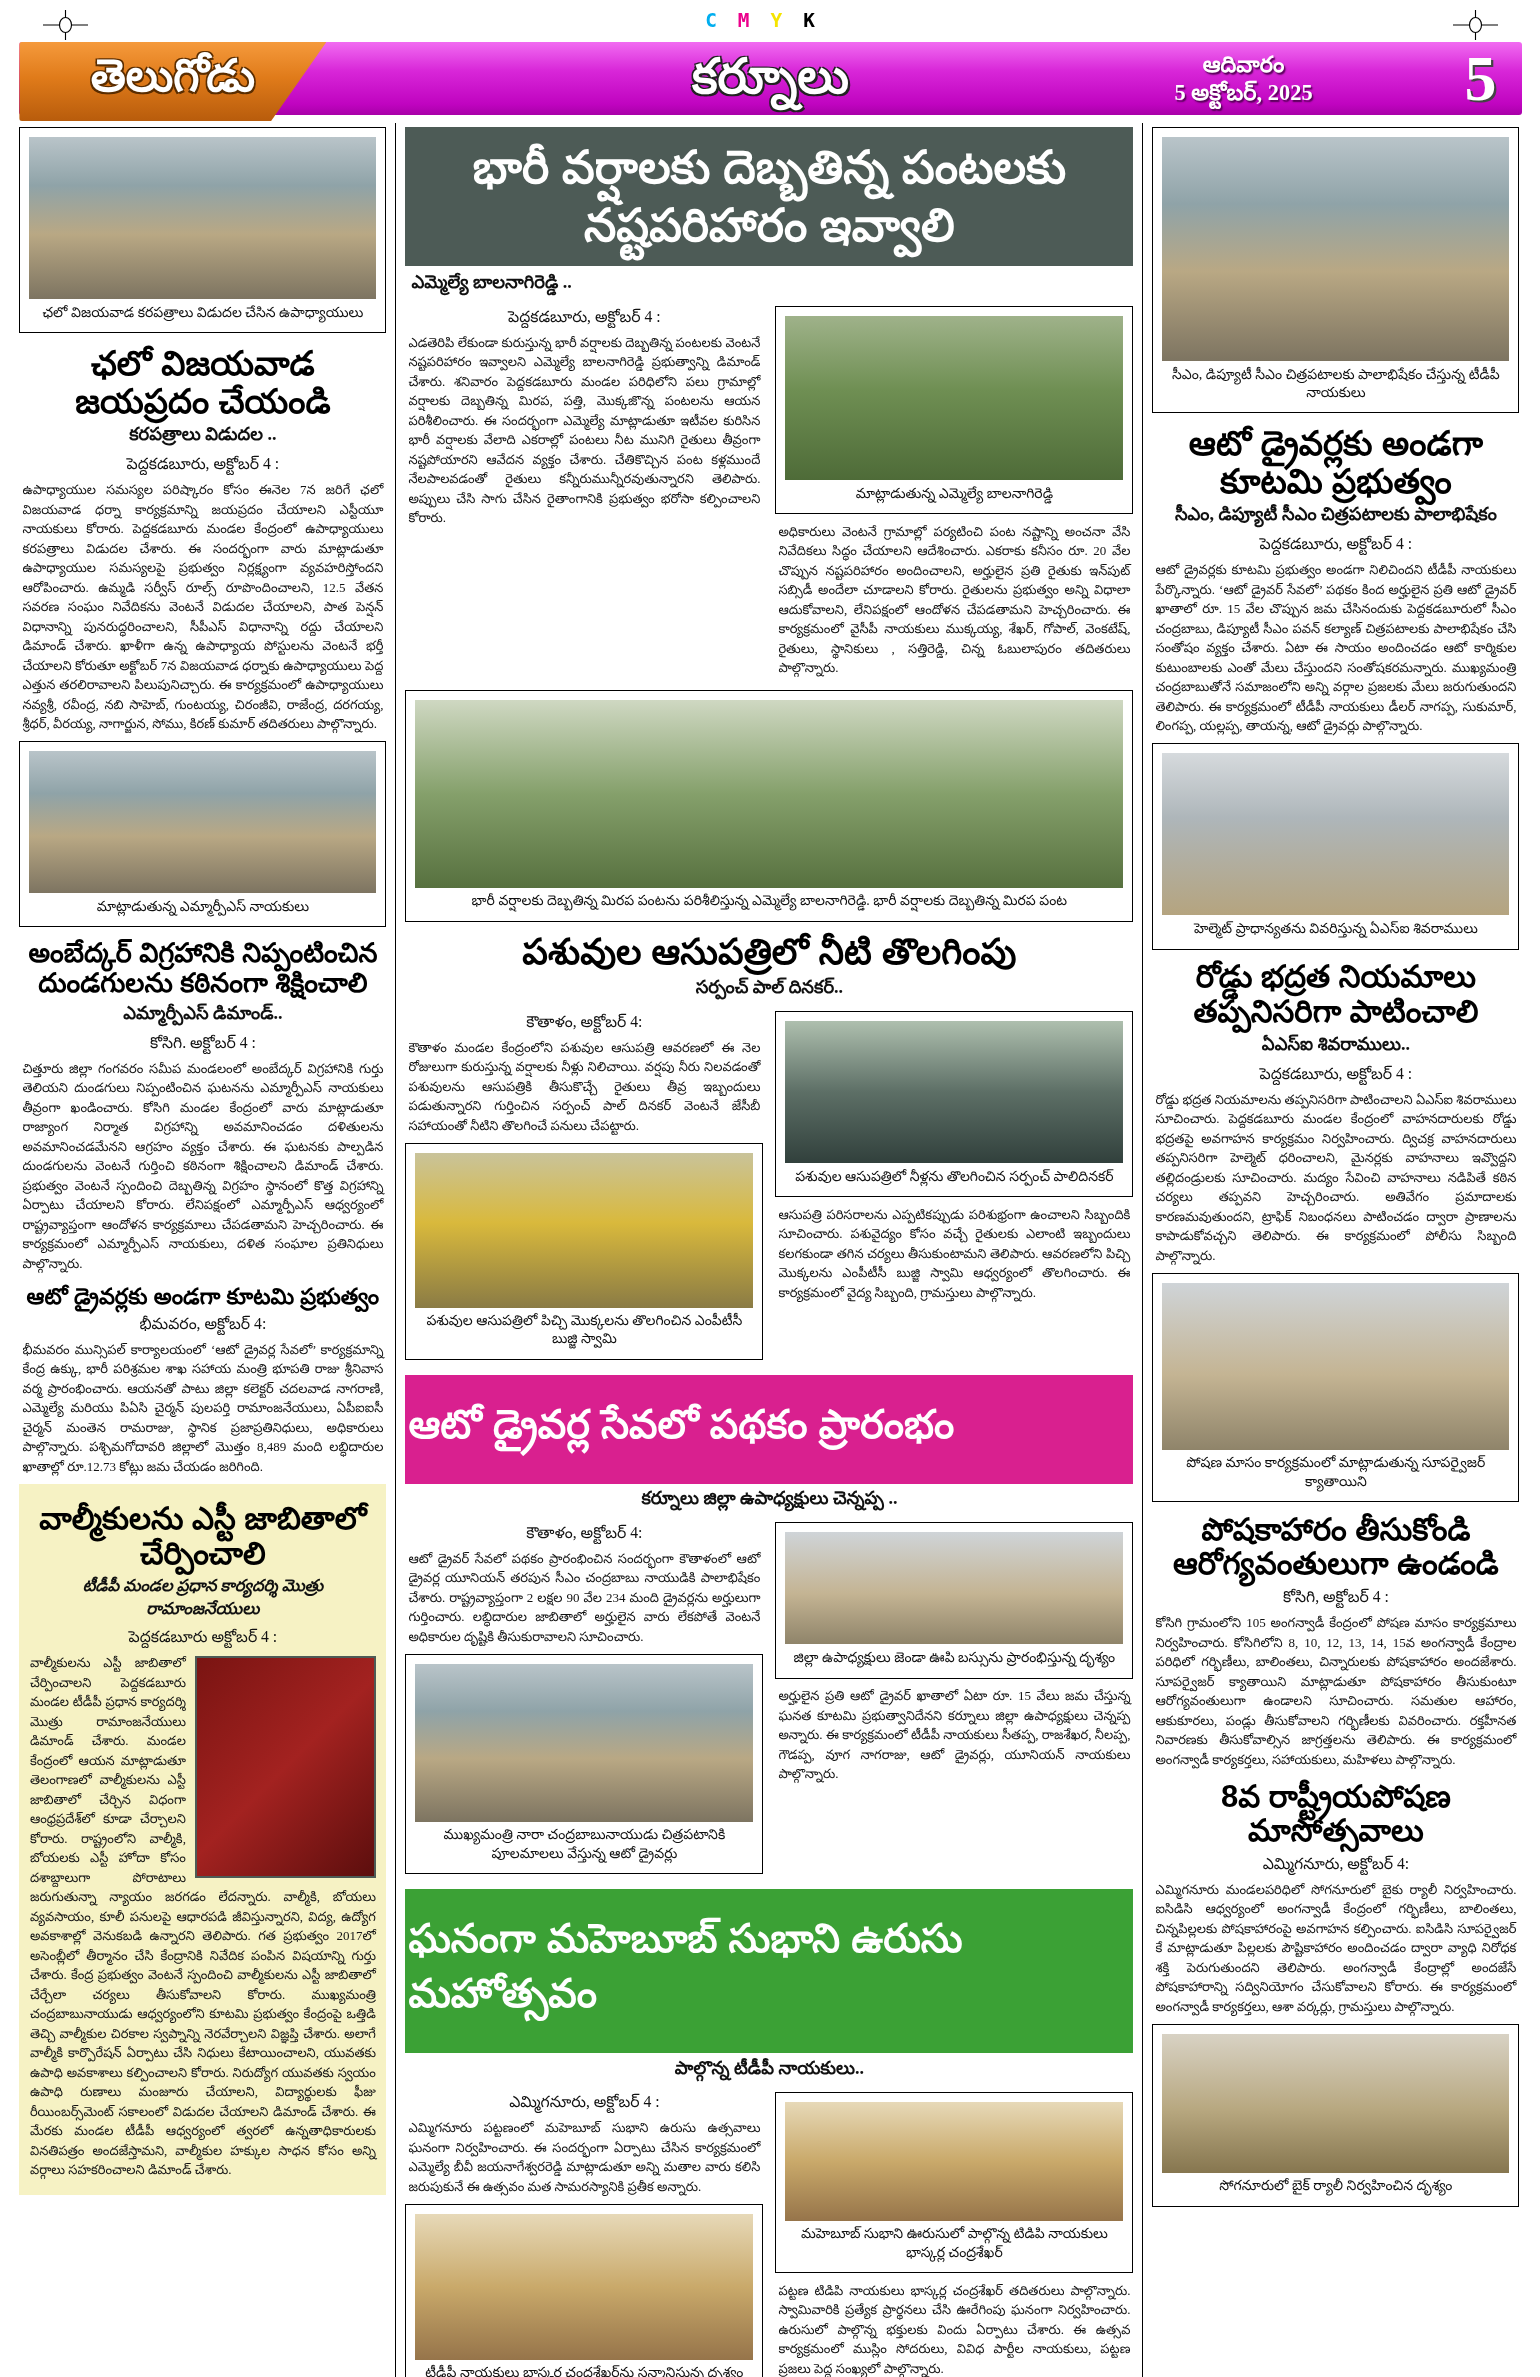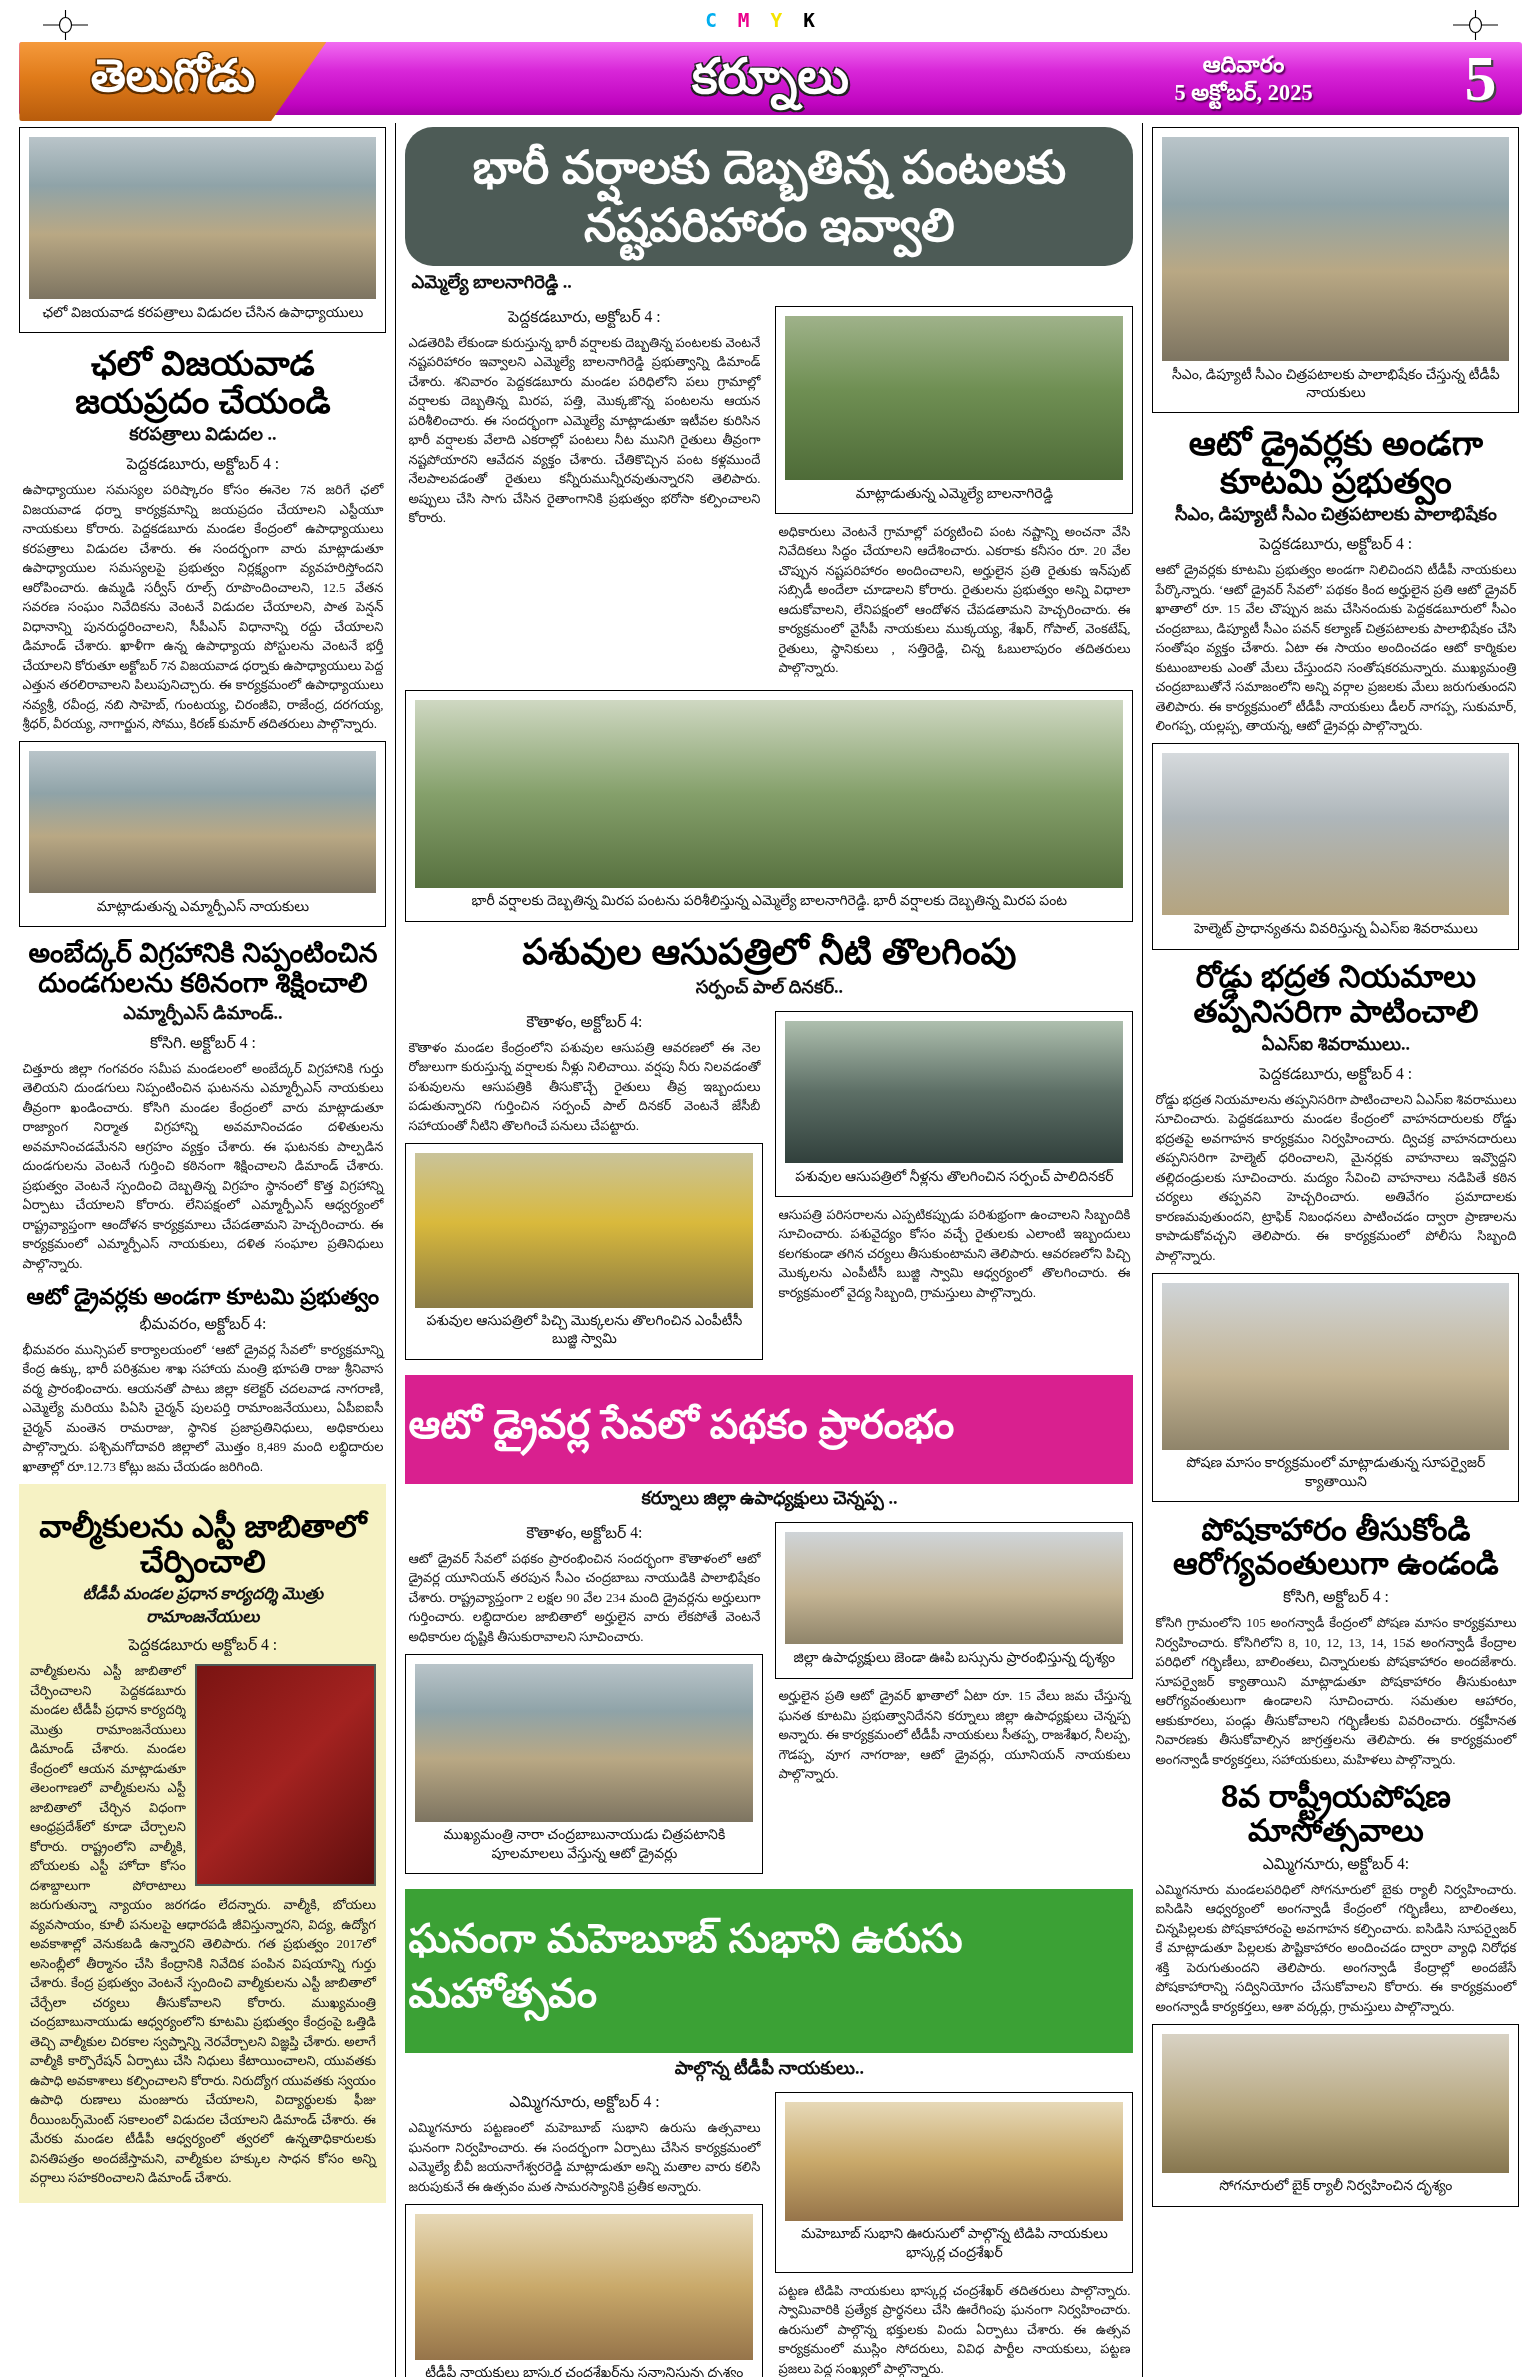--- a/index.html
+++ b/index.html
@@ -34,26 +34,26 @@
   .ph-crowd{background:linear-gradient(180deg,#b9c4c9 0%,#8fa3a8 30%,#b9a884 60%,#7d7461 100%);}
   .ph-field{background:linear-gradient(180deg,#9fb28a 0%,#6f8f53 45%,#4e6b38 100%);}
   .ph-green{background:linear-gradient(180deg,#cfd8c2 0%,#85a06b 50%,#57713f 100%);}
   .ph-street{background:linear-gradient(180deg,#cfd4d8 0%,#c4b493 55%,#8f846a 100%);}
   .ph-police{background:linear-gradient(180deg,#d6dadd 0%,#aeb6ba 40%,#b5a47f 100%);}
   .ph-jcb{background:linear-gradient(180deg,#c9c39a 0%,#d9b93c 45%,#8a7b45 100%);}
   .ph-water{background:linear-gradient(180deg,#aebfae 0%,#5d6f66 50%,#31403c 100%);}
   .ph-red{background:linear-gradient(135deg,#7a1412 0%,#a32220 50%,#5c0e0d 100%);}
   .ph-urs{background:linear-gradient(180deg,#e7d9b8 0%,#c9a96a 50%,#96744a 100%);}
   .ph-kids{background:linear-gradient(180deg,#d8d2c4 0%,#b7a77f 55%,#86764f 100%);}
-  .bigbox-hl{background:#4d5b56;color:#fff;text-align:center;font-family:"Liberation Sans","DejaVu Sans",sans-serif;font-weight:800;font-size:46px;line-height:1.25;padding:12px 7.5px;margin:4.5px 0 6px 0;border-radius:28px;}
+  .bigbox-hl{background:#4d5b56;color:#fff;text-align:center;font-family:"Liberation Sans","DejaVu Sans",sans-serif;font-weight:800;font-size:46px;line-height:1.25;padding:12px 7.5px;margin:4.5px 0 6px 0;}
   .banner{color:#fff;font-family:"Liberation Sans","DejaVu Sans",sans-serif;font-weight:800;font-size:40px;padding:27px 3px;margin:7.5px 0 4.5px 0;}
   .banner.pink{background:#d9208f;}
   .banner.green{background:#3ba135;}
   .creambox{background:#f6f2c4;padding:10.4px 7.5px 7.5px 7.5px;margin:7.5px 0;}
-  .creambox .hl{margin-top:16px;}
+  .creambox .hl{margin-top:8px;}
   .creambox .kick{font-size:16.4px;font-weight:bold;font-style:italic;}
   .twocol{display:flex;gap:12px;}
   .twocol .sub{flex:1;min-width:0;}
   .float-photo{float:right;width:177px;margin:3px 0 6px 9px;border:2.2px solid #4d5b56;padding:0;}
   .float-photo .ph{height:218px;}
 </style>
 </head>
 <body>
 
 <div class="prepress">

